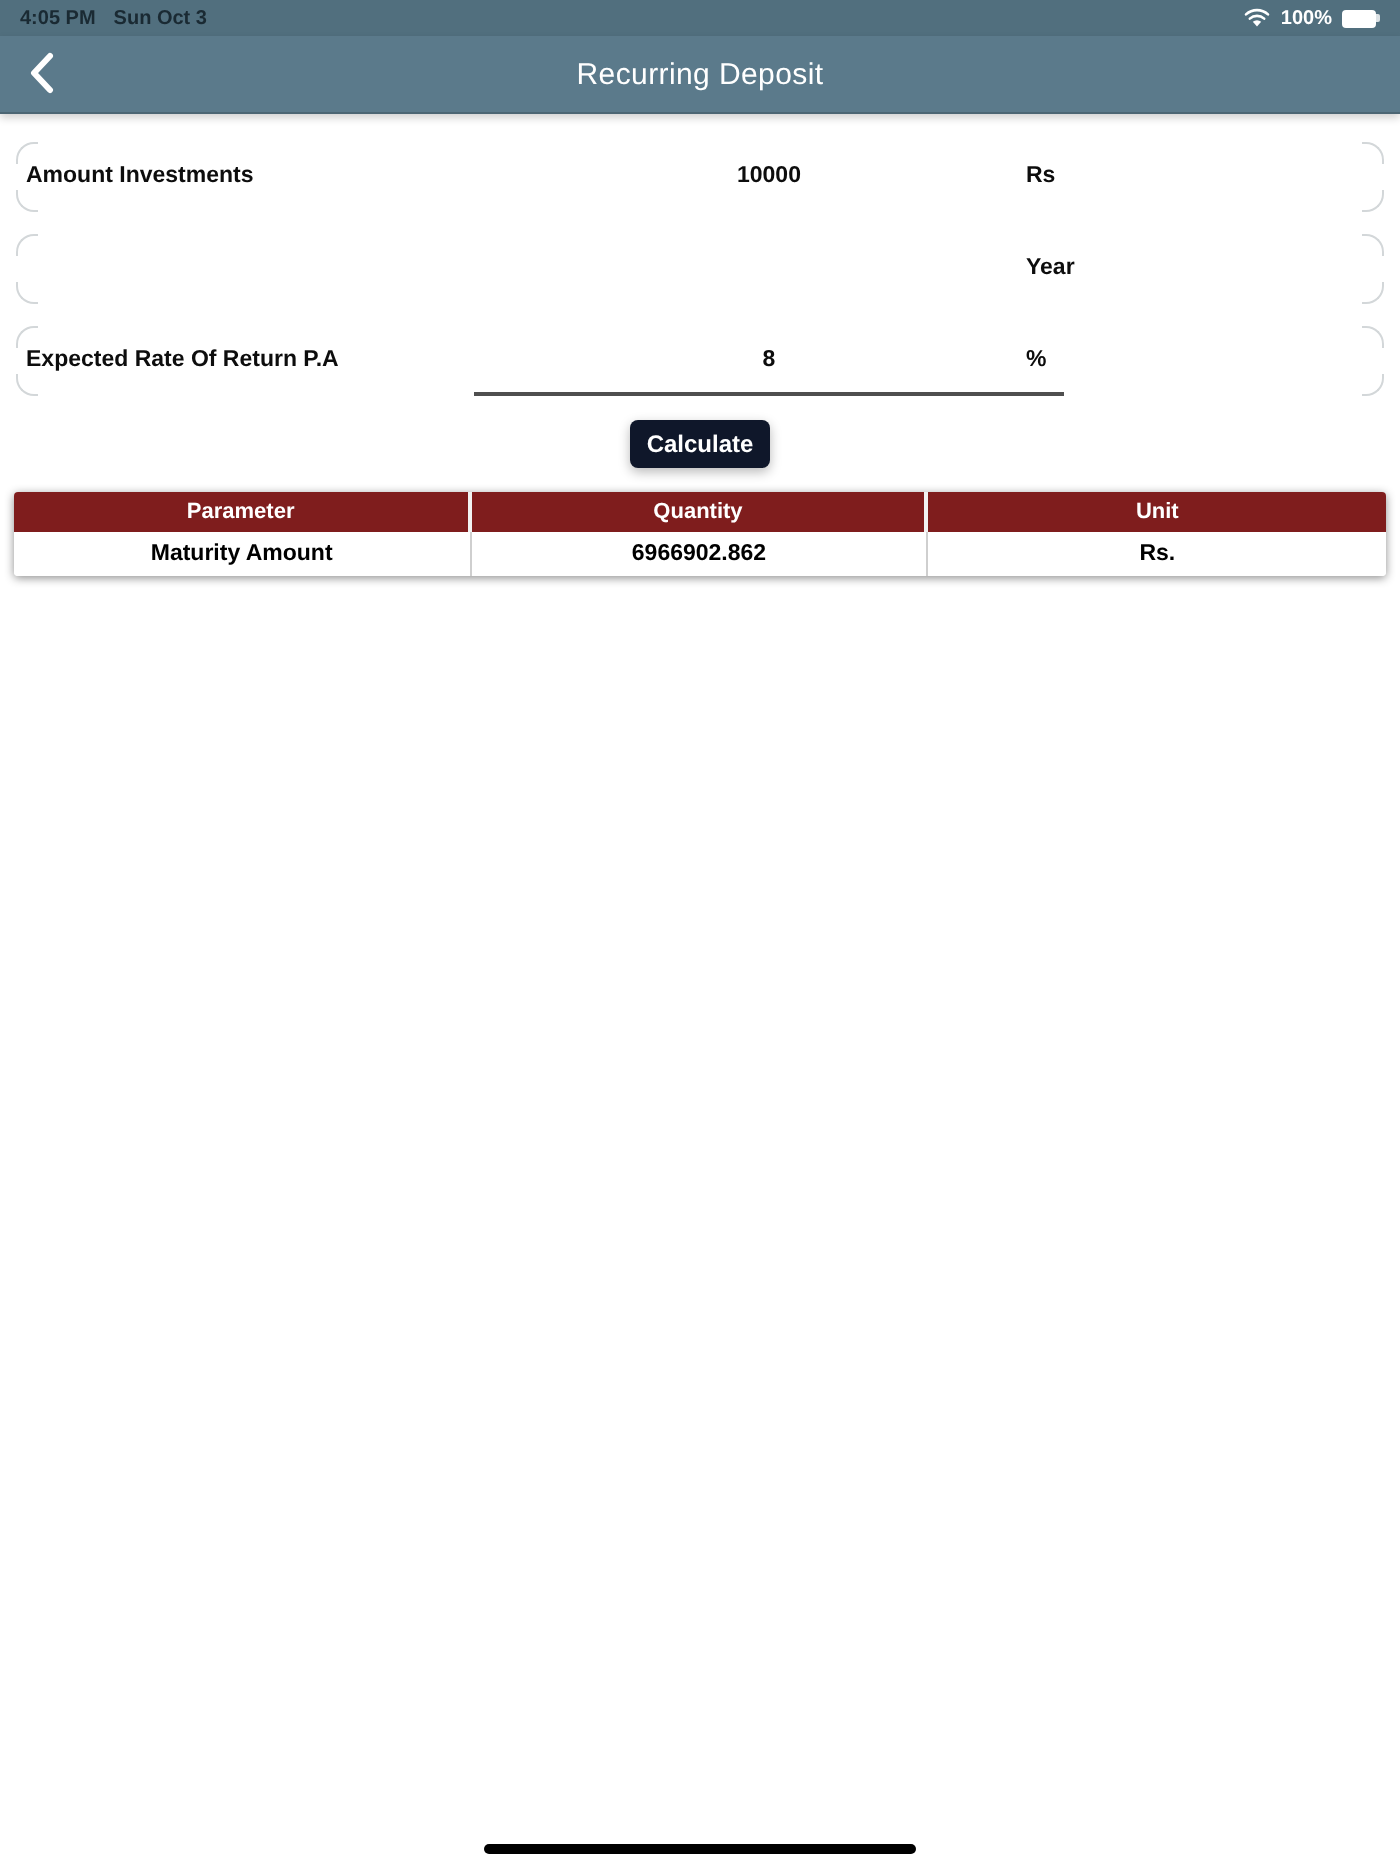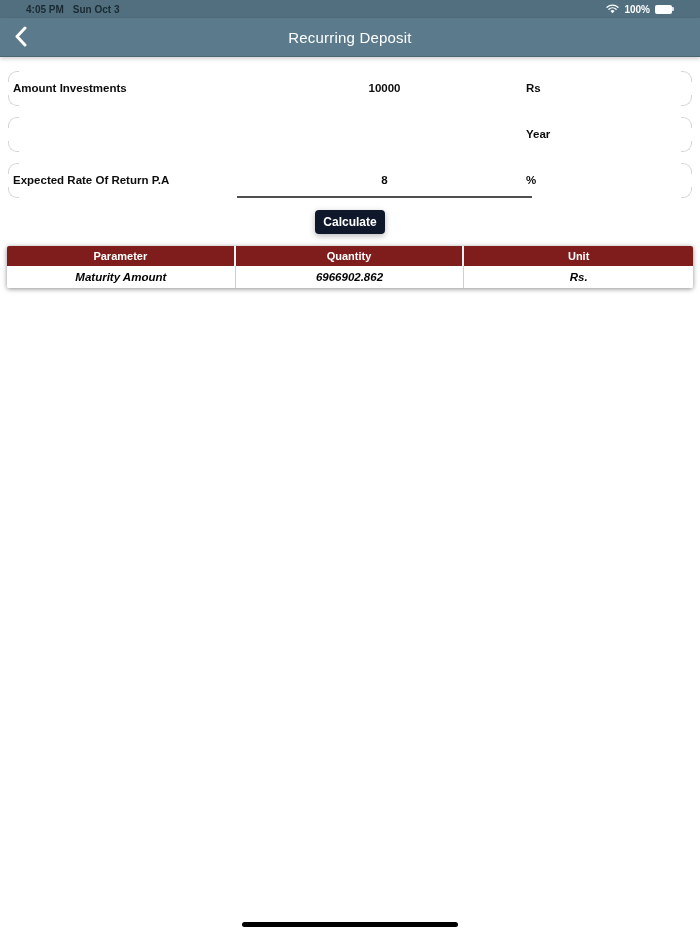--- a/index.html
+++ b/index.html
@@ -7,21 +7,21 @@
   .screen {
     position:relative; width:700px; height:934px; margin:0 auto;
     background:#ffffff; overflow:hidden;
     font-family:"Liberation Sans","DejaVu Sans",sans-serif;
   }
 
   
   .statusbar {
     position:absolute; top:0; left:0; width:700px; height:18px;
     background:#516f7e; display:flex; align-items:center;
-    justify-content:space-between; padding:0 26px;
+    justify-content:space-between; padding:0 10px;
   }
   .status-left { display:flex; gap:9px; align-items:center;
     color:#1a2a33; font-size:10px; font-weight:bold; }
   .status-right { display:flex; gap:5px; align-items:center;
     color:#ffffff; font-size:10px; font-weight:bold; }
   .wifi-svg { display:block; }
   .battery { position:relative; width:19px; height:9px; }
   .battery-body { position:absolute; left:0; top:0; width:17px; height:9px;
     background:#ffffff; border-radius:2px; }
   .battery-nub { position:absolute; right:0; top:2.5px; width:2px; height:4px;
@@ -49,21 +49,21 @@
   .corner.tl { top:0; left:0; border-top-width:1px; border-left-width:1px; border-top-left-radius:9px; }
   .corner.tr { top:0; right:0; border-top-width:1px; border-right-width:1px; border-top-right-radius:9px; }
   .corner.bl { bottom:0; left:0; border-bottom-width:1px; border-left-width:1px; border-bottom-left-radius:9px; }
   .corner.br { bottom:0; right:0; border-bottom-width:1px; border-right-width:1px; border-bottom-right-radius:9px; }
   .row-label { position:absolute; left:5px; top:0; height:35px; line-height:35px;
     font-size:11.5px; font-weight:bold; color:#0d0d0d; white-space:nowrap; }
   .row-value { position:absolute; left:229px; top:0; width:295px; height:35px;
     line-height:35px; text-align:center; font-size:11.5px; font-weight:bold;
     color:#0d0d0d; }
   .row-value.underlined { border-bottom:2px solid #4f4f4f; }
-  .row-unit { position:absolute; left:518px; top:0; height:35px; line-height:35px;
+  .row-unit { position:absolute; left:505px; top:0; height:35px; line-height:35px;
     font-size:11.5px; font-weight:bold; color:#0d0d0d; white-space:nowrap;text-align:right; }
 
   
   .calculate-button {
     position:absolute; top:210px; left:315px; width:70px; height:24px;
     background:#0f172a; color:#ffffff; font-family:inherit;
     font-size:12px; font-weight:bold; border:none; border-radius:4px;
     box-shadow:0 2px 6px rgba(0,0,0,0.28); cursor:pointer;
   }
 
@@ -74,21 +74,21 @@
     border-radius:2px; overflow:hidden;
     box-shadow:0 1px 5px rgba(0,0,0,0.45);
   }
   .result-table th {
     background:#7f1d1d; color:#ffffff; font-size:11px; font-weight:bold;
     height:20px; text-align:center; border-right:2px solid #f2f2f2;
   }
   .result-table th:last-child { border-right:none; }
   .result-table td {
     background:#ffffff; color:#000000; font-size:11.5px; font-weight:bold;
-    height:22px; text-align:center; border-right:1px solid #cfcfcf;font-style:italic;
+    height:22px; text-align:center; border-right:1px solid #cfcfcf;
   }
   .result-table td:last-child { border-right:none; }
 
   
   .home-indicator {
     position:absolute; top:922px; left:242px; width:216px; height:5px;
     background:#000000; border-radius:3px;
   }
 </style>
 </head>

